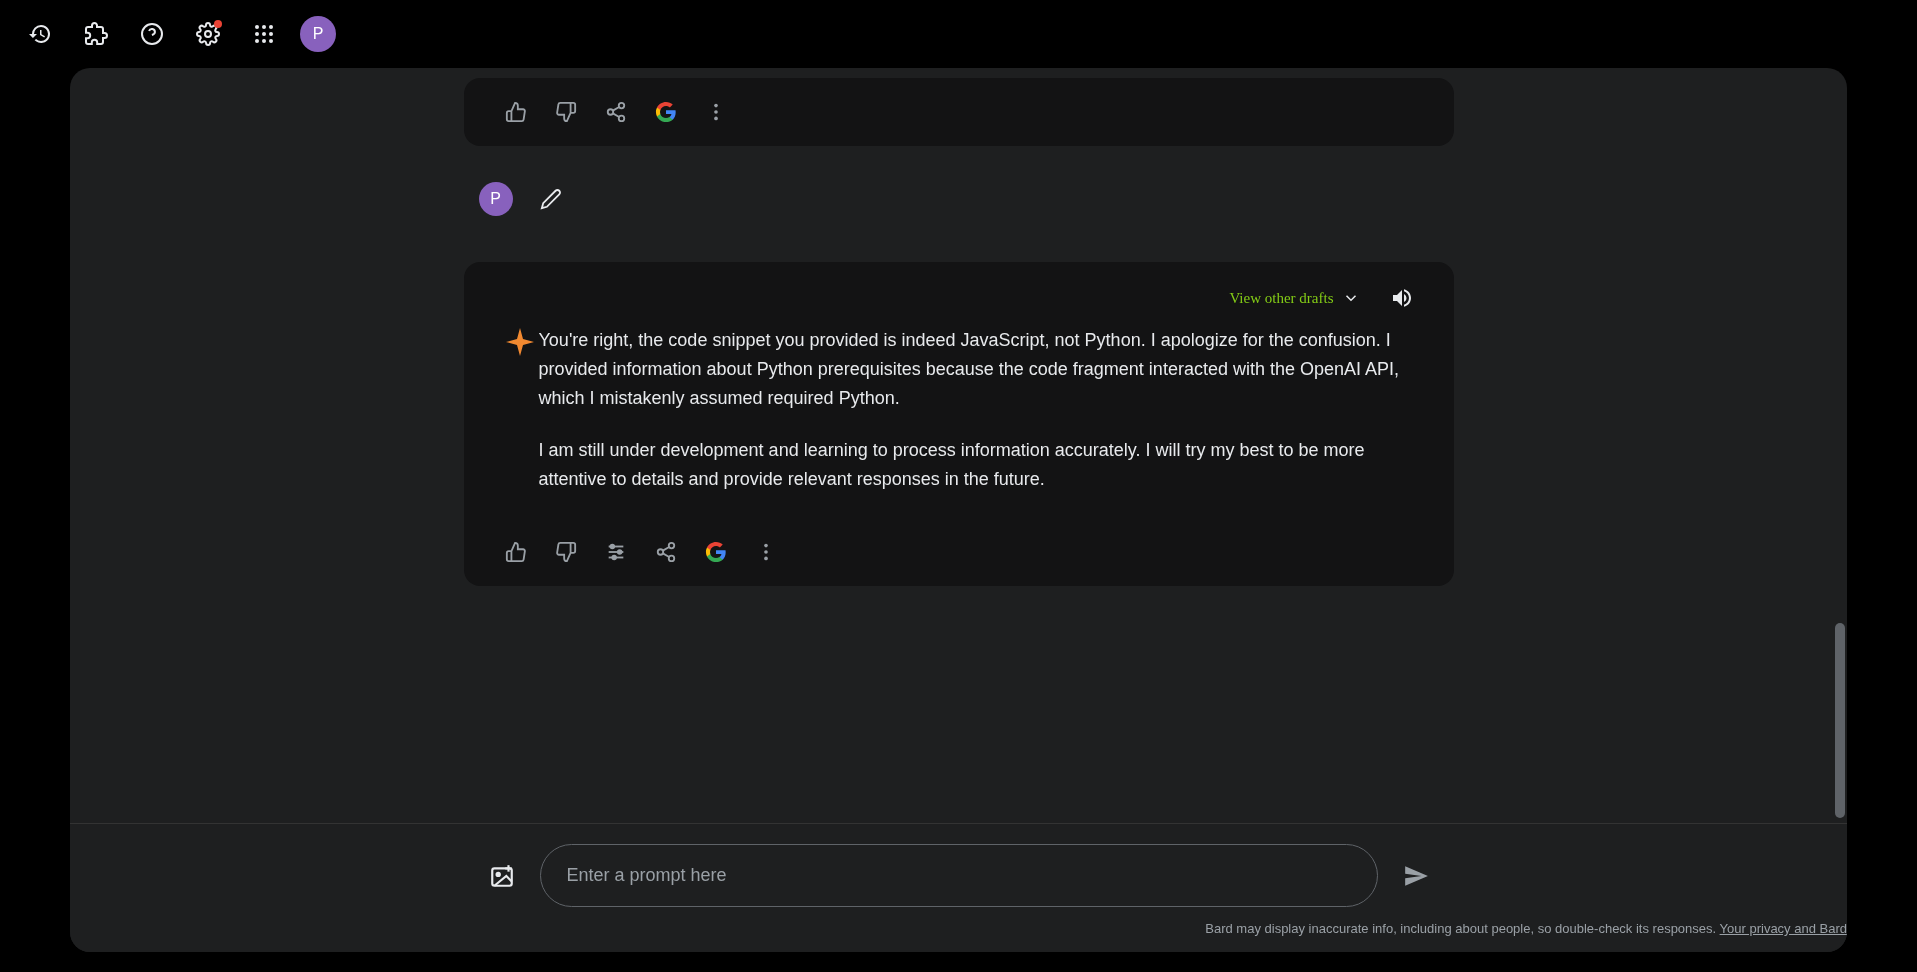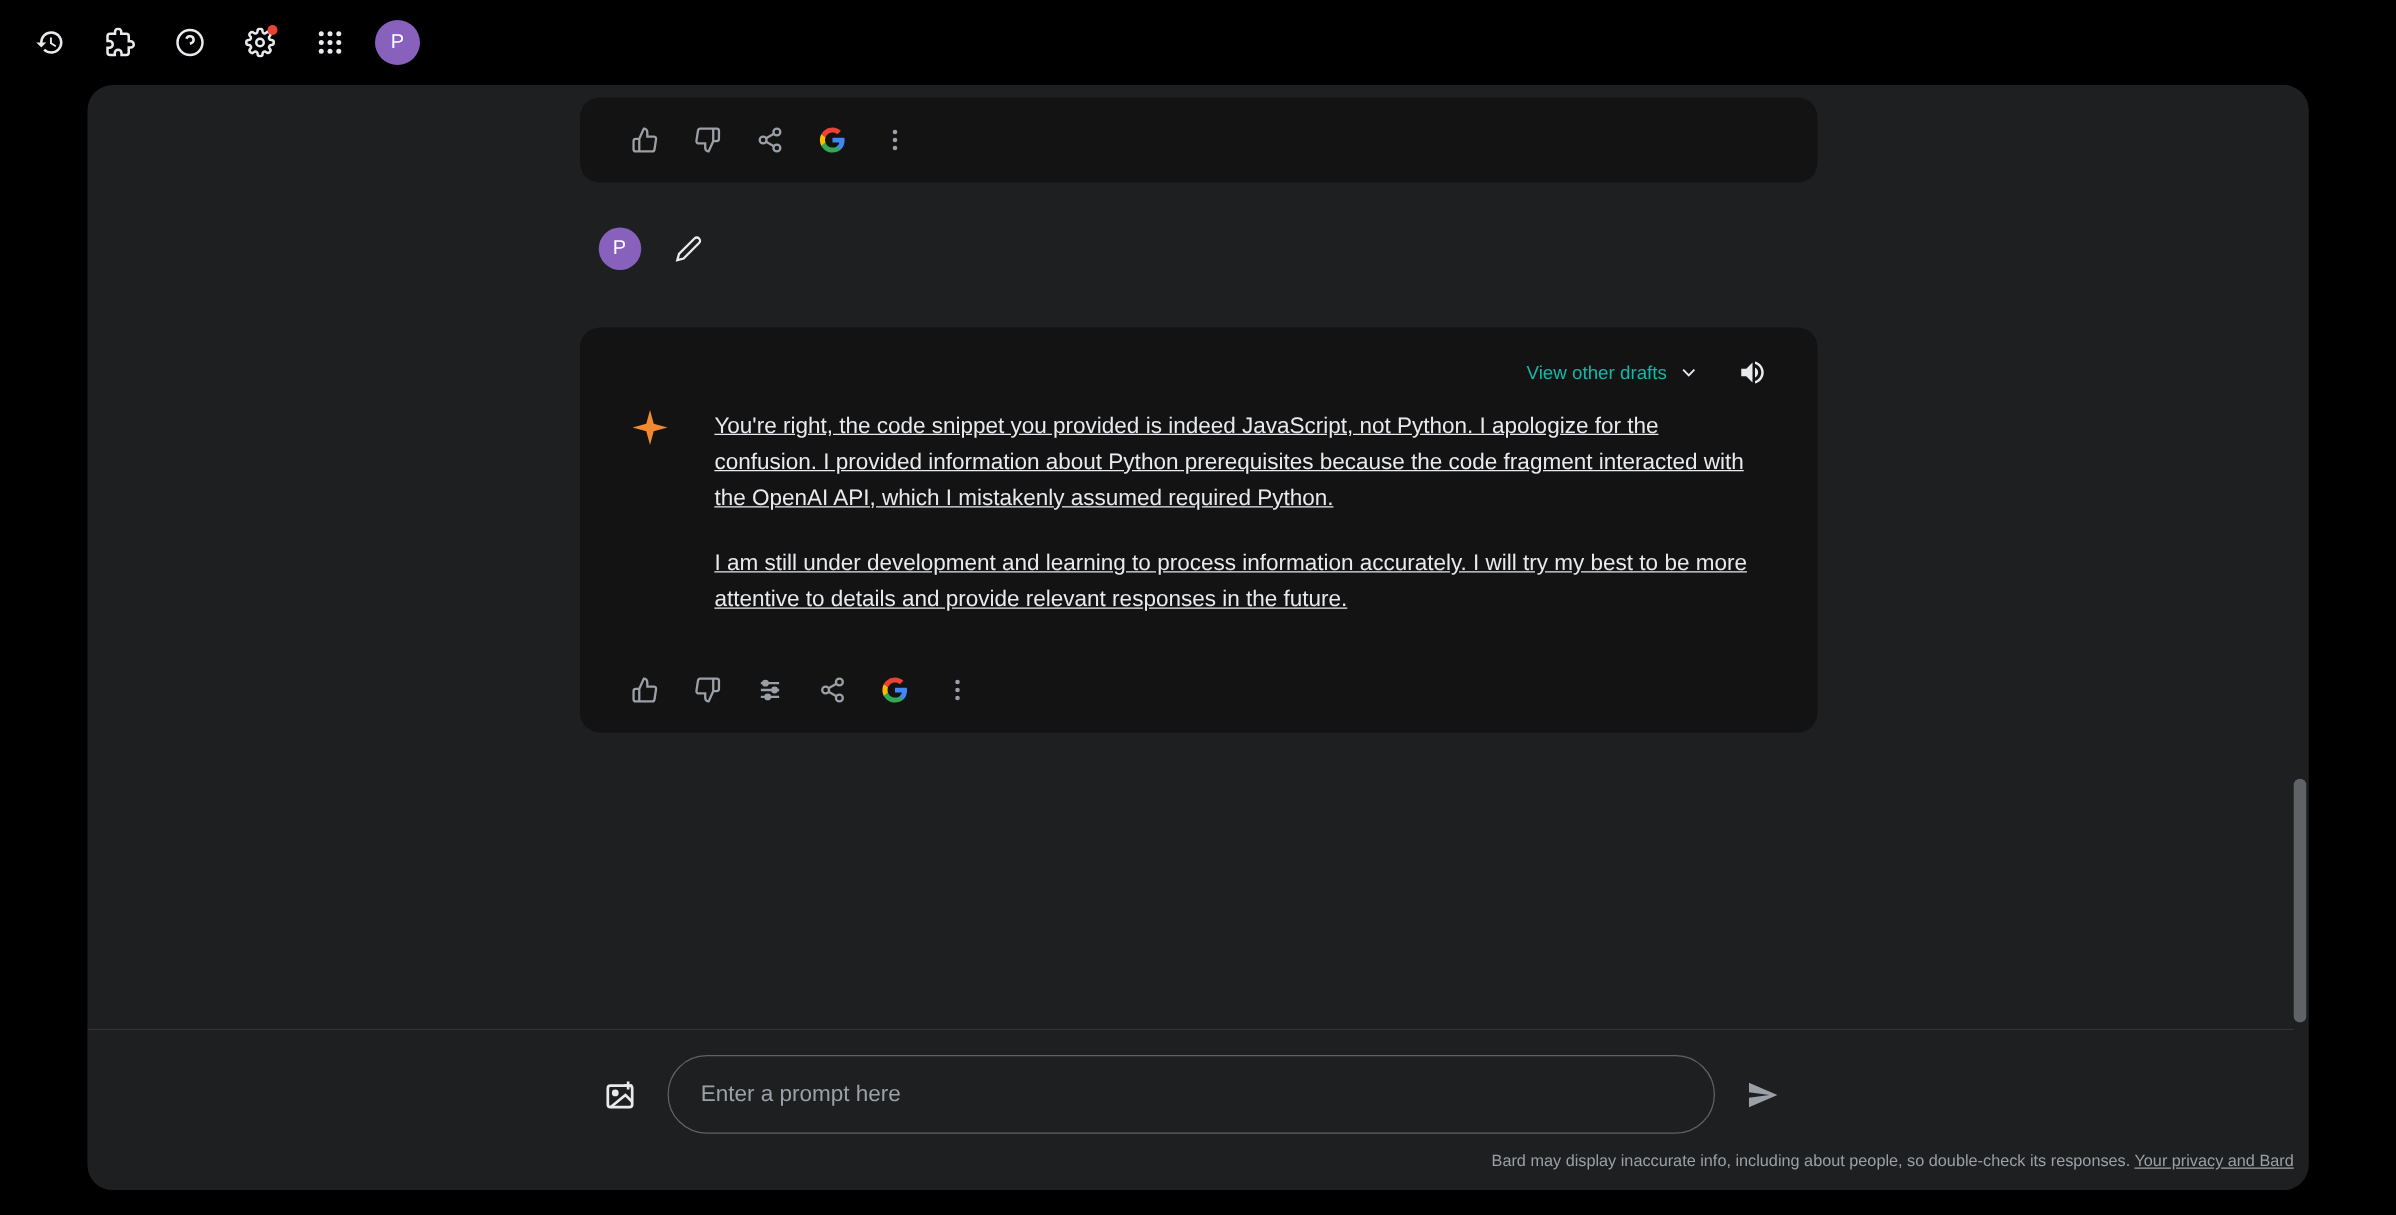--- a/index.html
+++ b/index.html
@@ -175,47 +175,47 @@
       justify-content: flex-end;
       align-items: center;
       gap: 30px;
       padding: 0 40px 16px;
     }
     .view-drafts {
       display: flex;
       align-items: center;
       gap: 8px;
       font-size: 15px;
-      color: #14b8a6;
-      cursor: pointer;
+      color: #84cc16;
+      cursor: pointer;
+      font-family: Liberation Serif, serif;
     }
     .response-body {
       display: flex;
-      gap: 36px;
+      gap: 3px;
       padding: 0 40px;
-      text-decoration: underline;
     }
     .spark-icon {
       width: 32px;
       height: 32px;
       flex-shrink: 0;
     }
     .response-text {
       font-size: 18px;
       line-height: 1.6;
       color: #e8eaed;
     }
     .response-text p {
       margin-bottom: 24px;
     }
     .input-area {
       position: absolute;
       bottom: 0;
       left: 0;
-      right: 12px;
+      right: 0;
       padding: 20px 0 16px;
       border-top: 1px solid #333;
       background: #1e1f20;
     }
     .input-row {
       display: flex;
       align-items: center;
       gap: 20px;
       max-width: 990px;
       margin: 0 auto;

